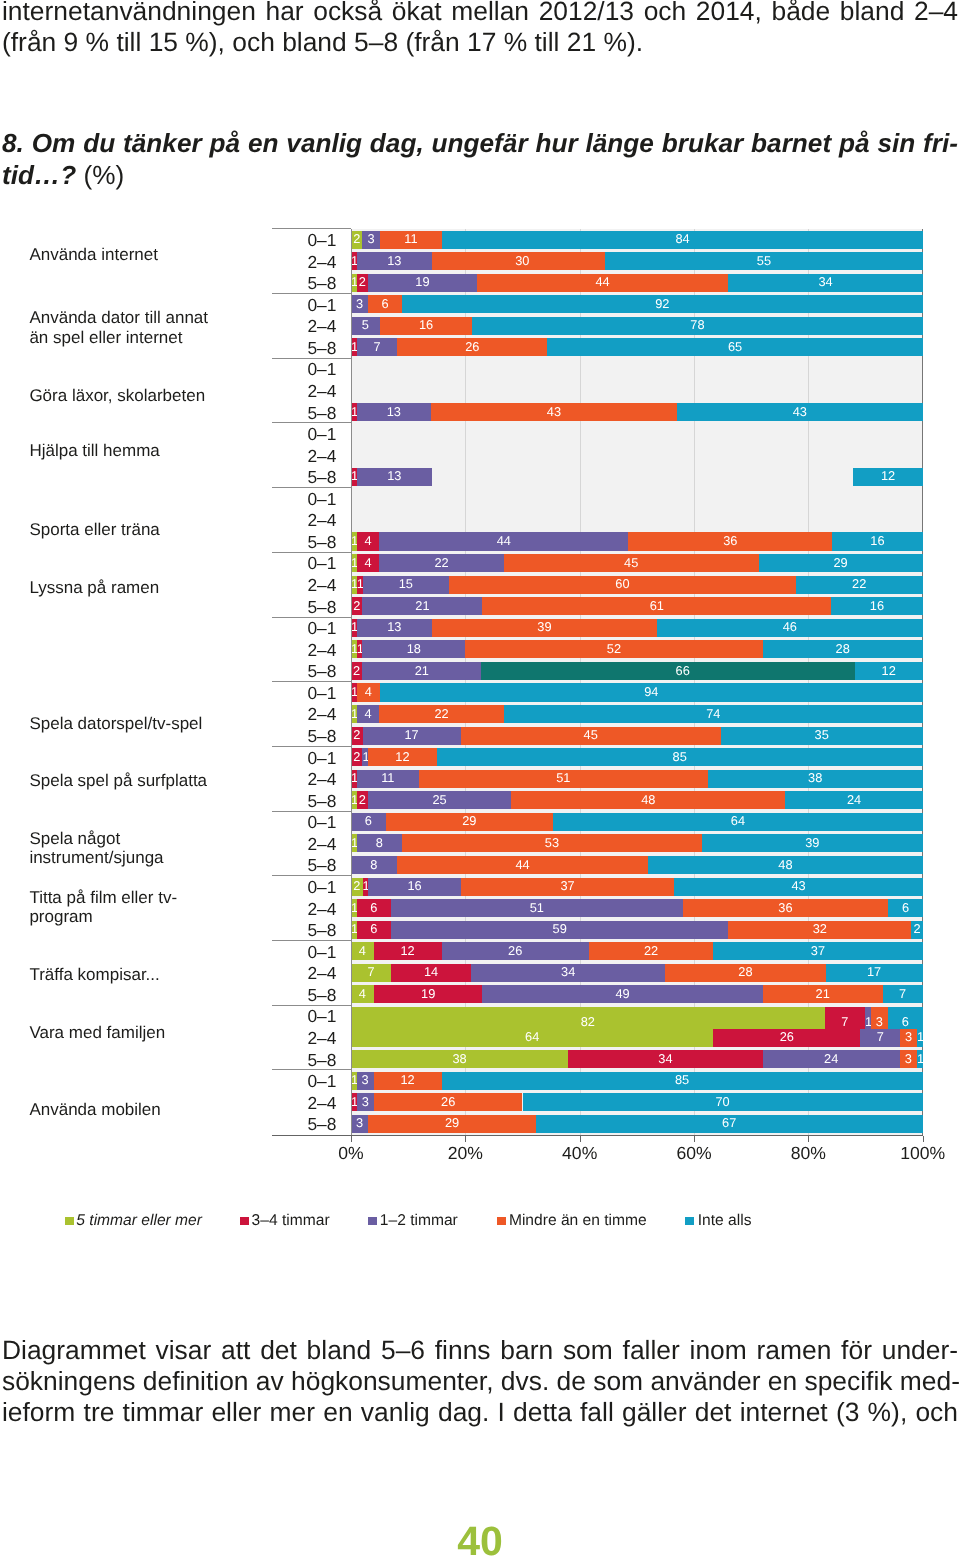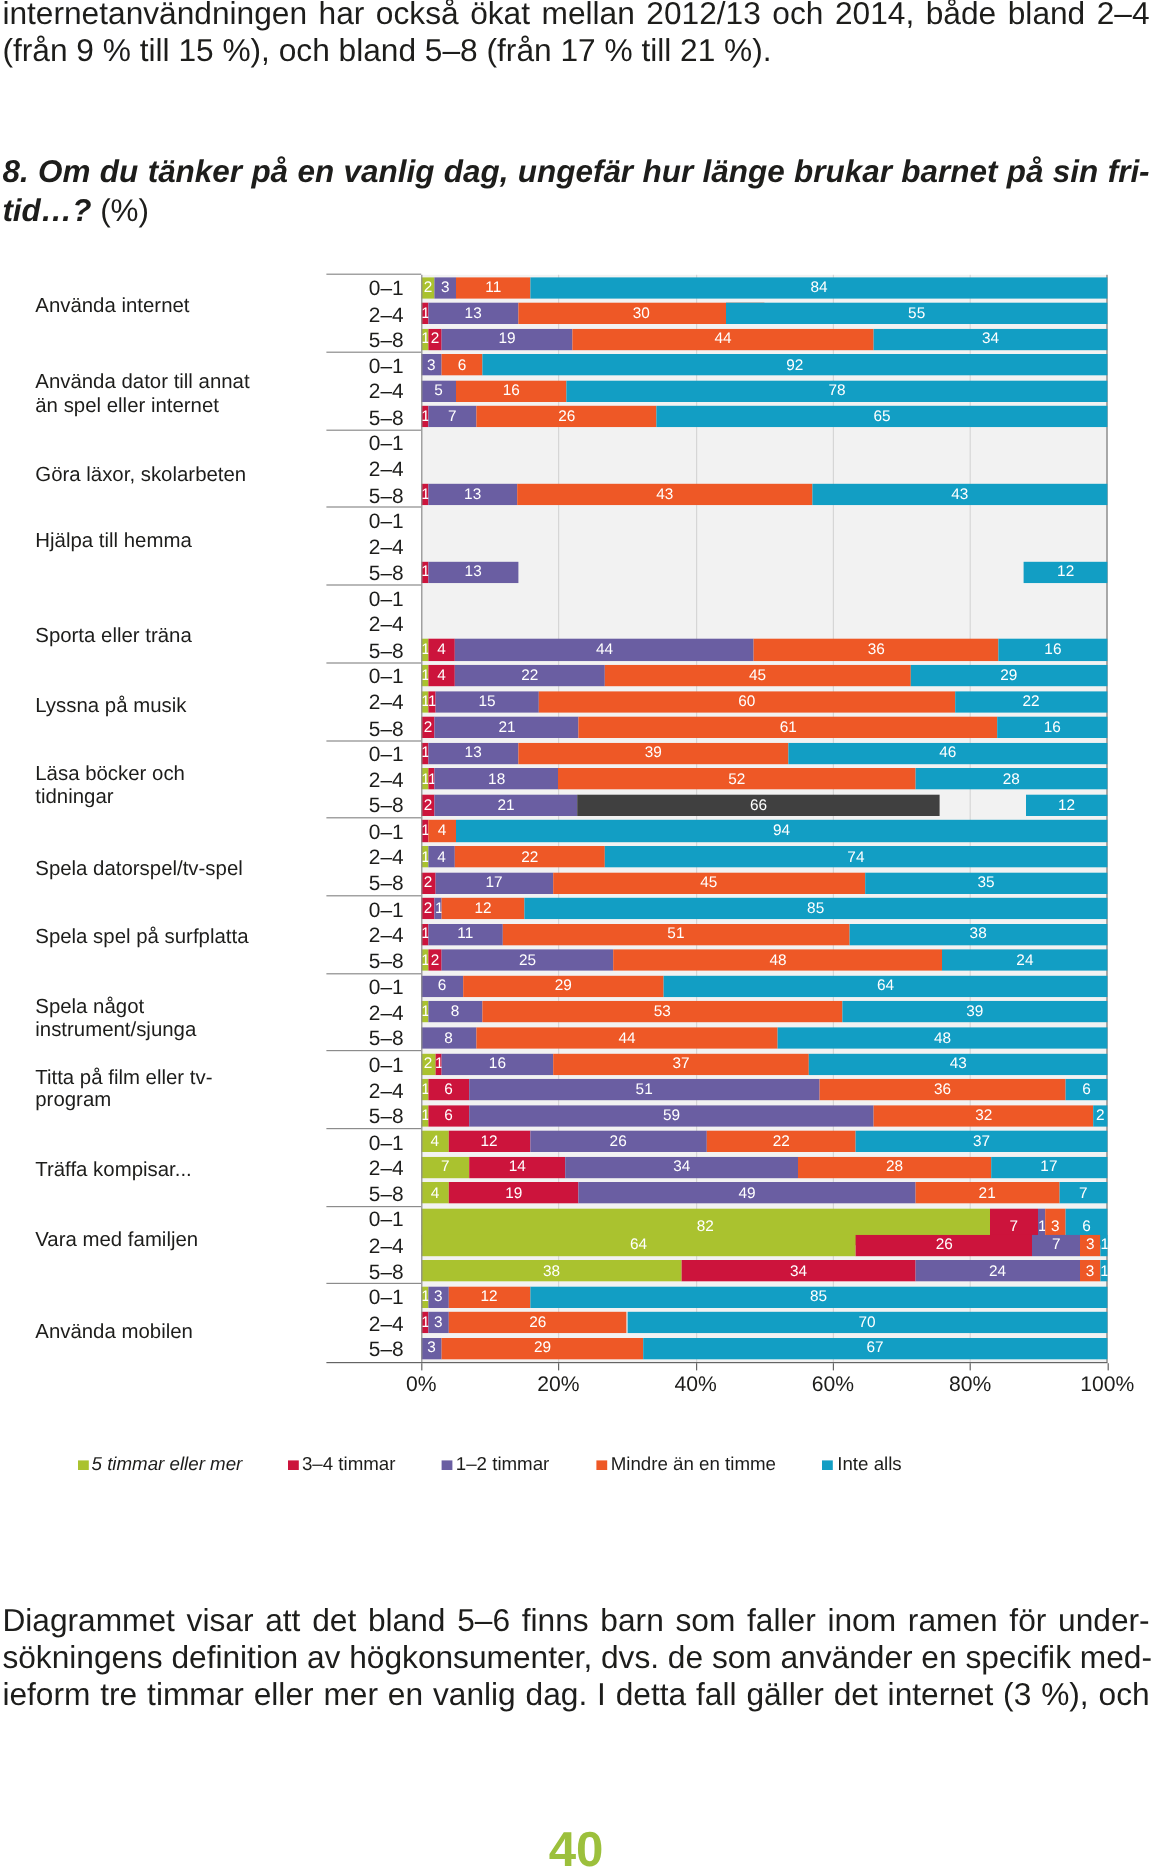--- a/index.html
+++ b/index.html
@@ -86,21 +86,21 @@
         </div>
       </div>
       <div class="agelabel" style="left:266.4px;width:70px;top:253.55px;">2–4</div>
       <div class="bar" style="left:351px;top:252.10px;width:571.7px;height:18.1px;">
         <div class="seg" style="left:0.00px;width:5.77px;background:#CC143C;">
           <span>1</span>
         </div>
         <div class="seg" style="left:5.77px;width:75.07px;background:#6A5EA2;">
           <span>13</span>
         </div>
-        <div class="seg" style="left:80.85px;width:181px;background:#EE5826;padding-left:24px;">
+        <div class="seg" style="left:80.85px;width:181px;background:#EE5826;">
           <span>30</span>
         </div>
         <div class="seg" style="left:254.09px;width:317.61px;background:#129EC4;">
           <span>55</span>
         </div>
       </div>
       <div class="agelabel" style="left:266.4px;width:70px;top:275.12px;">5–8</div>
       <div class="bar" style="left:351px;top:273.67px;width:571.7px;height:18.1px;">
         <div class="seg" style="left:0.00px;width:5.72px;background:#AAC22F;">
           <span>1</span>
@@ -210,21 +210,21 @@
           <span>44</span>
         </div>
         <div class="seg" style="left:277.36px;width:203.77px;background:#EE5826;">
           <span>36</span>
         </div>
         <div class="seg" style="left:481.13px;width:90.57px;background:#129EC4;">
           <span>16</span>
         </div>
       </div>
       <div class="sepline" style="left:272px;top:551.8px;width:79px;"></div>
-      <div class="catlabel" style="top:578.30px;">Lyssna på musik</div>
+      <div class="catlabel" style="top:578.30px;">Lyssna på ramen</div>
       <div class="agelabel" style="left:266.4px;width:70px;top:555.48px;">0–1</div>
       <div class="bar" style="left:351px;top:554.03px;width:571.7px;height:18.1px;">
         <div class="seg" style="left:0.00px;width:5.66px;background:#AAC22F;">
           <span>1</span>
         </div>
         <div class="seg" style="left:5.66px;width:22.64px;background:#CC143C;">
           <span>4</span>
         </div>
         <div class="seg" style="left:28.30px;width:124.53px;background:#6A5EA2;">
           <span>22</span>
@@ -263,21 +263,20 @@
           <span>21</span>
         </div>
         <div class="seg" style="left:131.49px;width:348.74px;background:#EE5826;">
           <span>61</span>
         </div>
         <div class="seg" style="left:480.23px;width:91.47px;background:#129EC4;">
           <span>16</span>
         </div>
       </div>
       <div class="sepline" style="left:272px;top:616.5px;width:79px;"></div>
-      <div class="catlabel" style="top:634.80px;">Läsa böcker och tidningar</div>
       <div class="agelabel" style="left:266.4px;width:70px;top:620.18px;">0–1</div>
       <div class="bar" style="left:351px;top:618.73px;width:571.7px;height:18.1px;">
         <div class="seg" style="left:0.00px;width:5.77px;background:#CC143C;">
           <span>1</span>
         </div>
         <div class="seg" style="left:5.77px;width:75.07px;background:#6A5EA2;">
           <span>13</span>
         </div>
         <div class="seg" style="left:80.85px;width:225.22px;background:#EE5826;">
           <span>39</span>
@@ -305,21 +304,21 @@
         </div>
       </div>
       <div class="agelabel" style="left:266.4px;width:70px;top:663.32px;">5–8</div>
       <div class="bar" style="left:351px;top:661.87px;width:571.7px;height:18.1px;">
         <div class="seg" style="left:0.00px;width:11.32px;background:#CC143C;">
           <span>2</span>
         </div>
         <div class="seg" style="left:11.32px;width:118.87px;background:#6A5EA2;">
           <span>21</span>
         </div>
-        <div class="seg" style="left:130.19px;width:302px;background:#404040;">
+        <div class="seg" style="left:130.19px;width:403px;background:#0f766e;">
           <span>66</span>
         </div>
         <div class="seg" style="left:503.78px;width:67.92px;background:#129EC4;">
           <span>12</span>
         </div>
       </div>
       <div class="sepline" style="left:272px;top:681.2px;width:79px;"></div>
       <div class="catlabel" style="top:714.10px;">Spela datorspel/tv-spel</div>
       <div class="agelabel" style="left:266.4px;width:70px;top:684.88px;">0–1</div>
       <div class="bar" style="left:351px;top:683.43px;width:571.7px;height:18.1px;">

